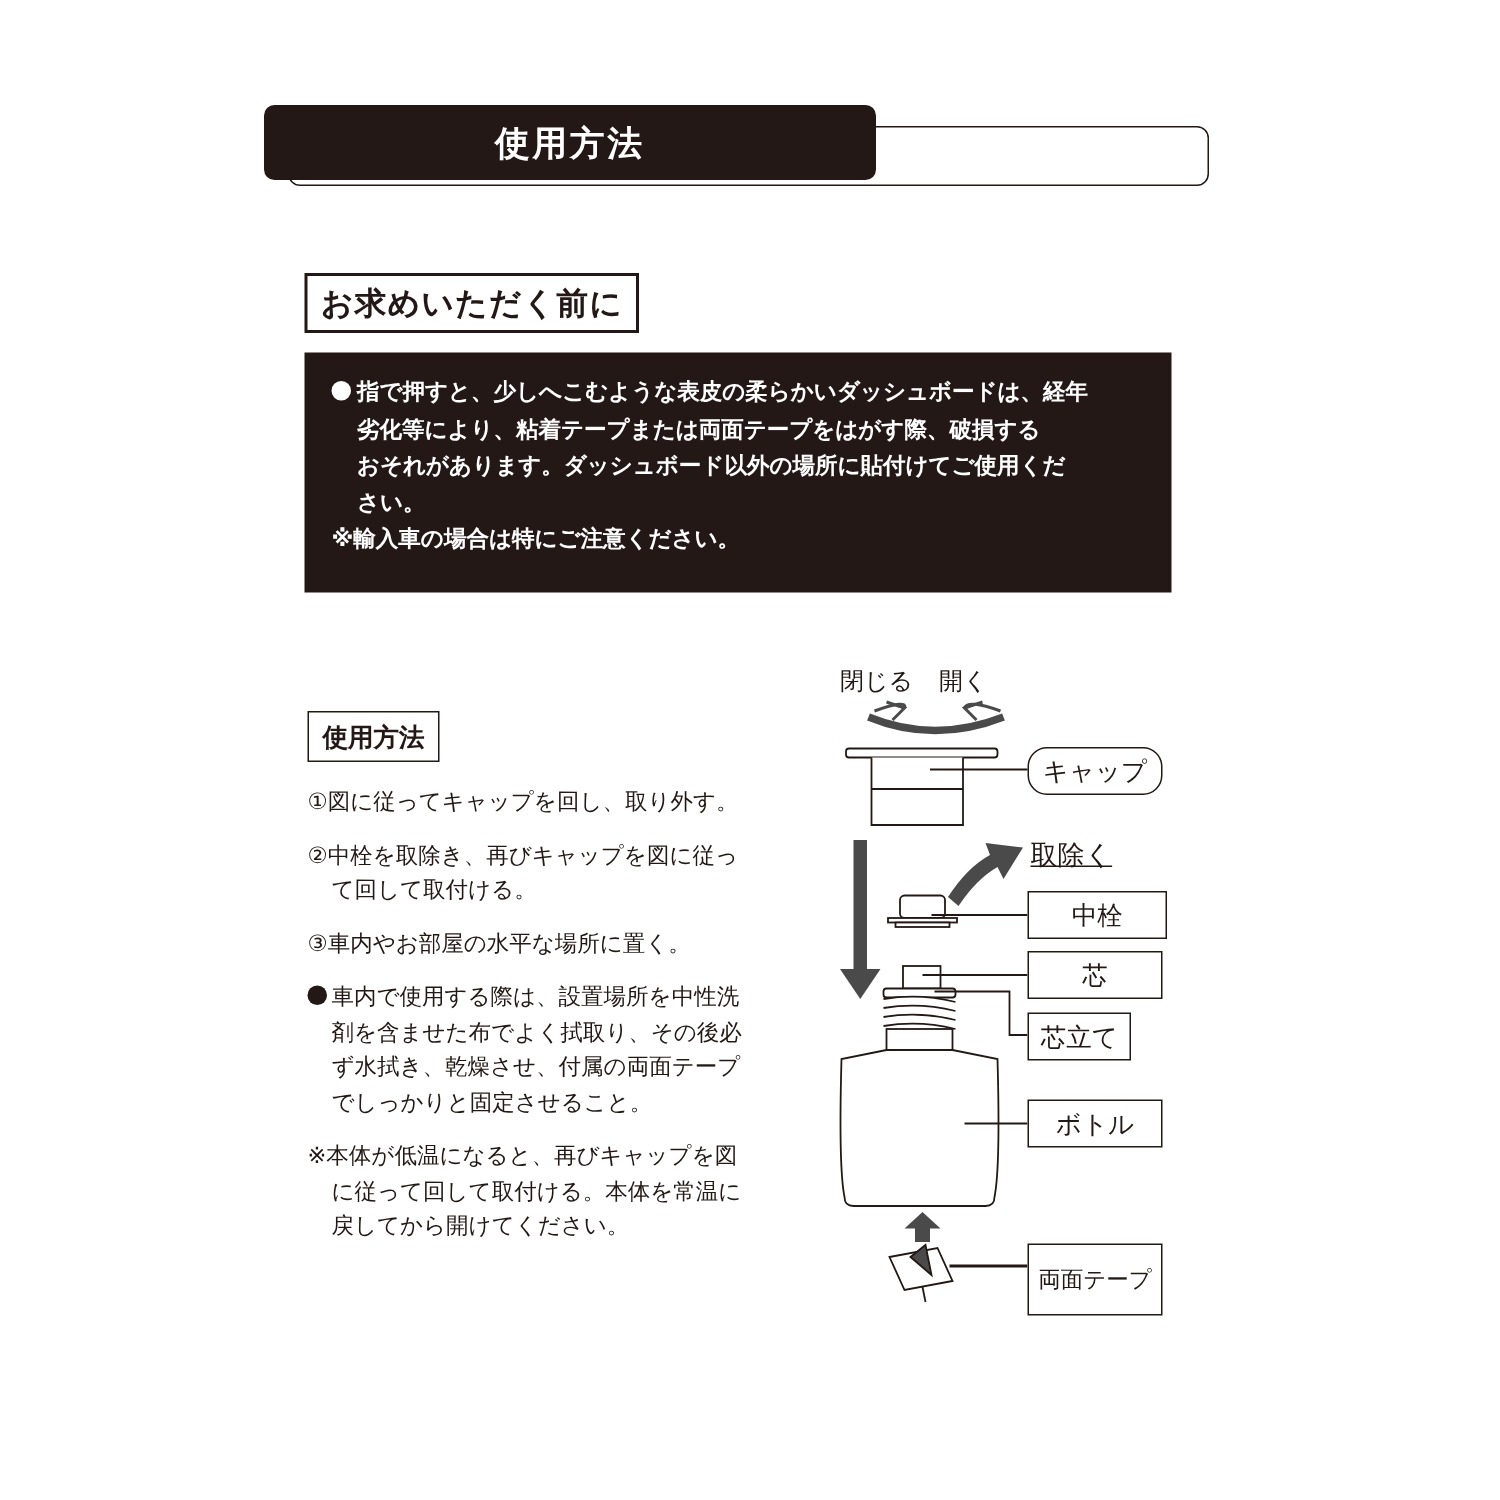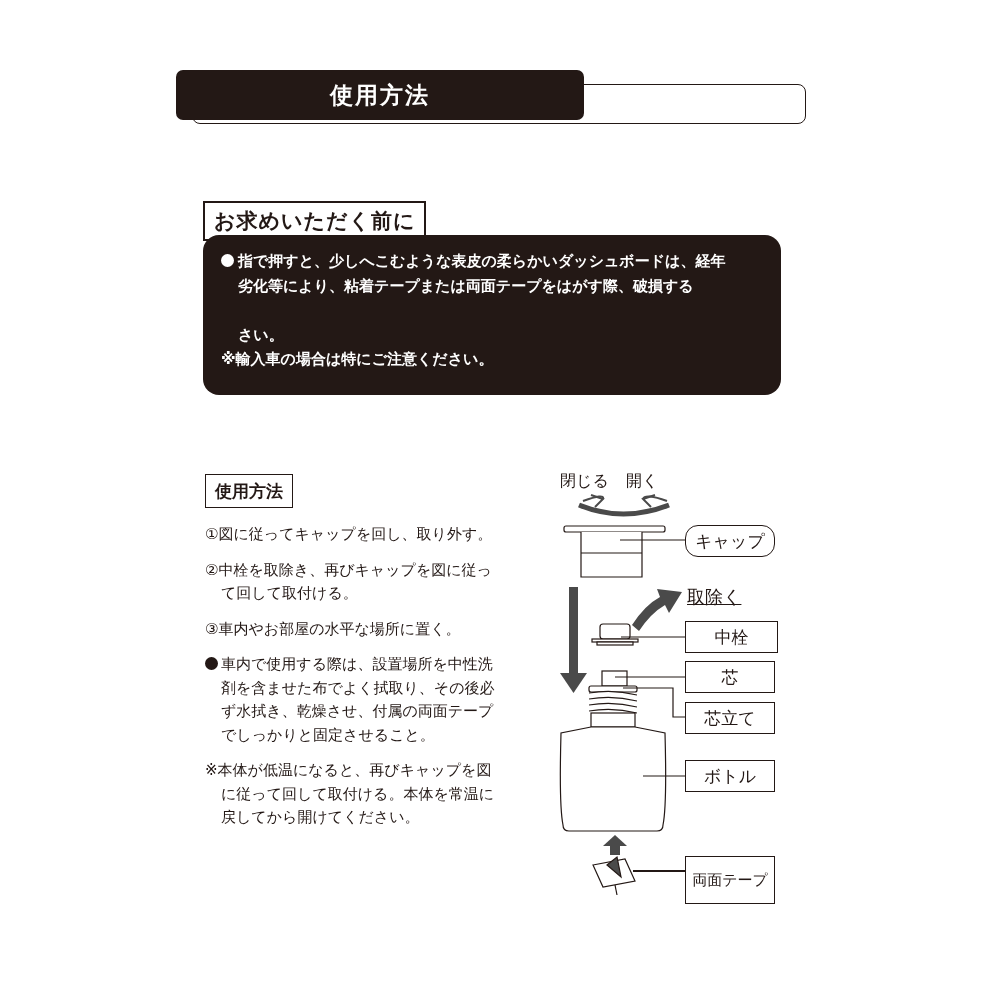--- a/index.html
+++ b/index.html
@@ -10,53 +10,53 @@
   .hdr-outline { position:absolute; left:192px; top:84px; width:614px; height:40px;
                  border:1.5px solid #231815; border-radius:8px; box-sizing:border-box; }
   .hdr-bar { position:absolute; left:176px; top:70px; width:408px; height:50px;
              background:#231815; border-radius:7px; color:#fff;
              display:flex; align-items:center; justify-content:center;
              font-size:23px; font-weight:bold; letter-spacing:2px; }
 
   
   .box-title { position:absolute; left:203px; top:182px; height:40px; padding:0 9px;
                border:2.5px solid #231815; box-sizing:border-box;
-               display:flex; align-items:center; font-size:21px; font-weight:bold; letter-spacing:1px;margin-top:19px; }
+               display:flex; align-items:center; font-size:21px; font-weight:bold; letter-spacing:1px; }
   .notice { position:absolute; left:203px; top:235px; width:578px; height:160px;
-            background:#231815; border-radius:16px; color:#fff; box-sizing:border-box;
+            background:#231815; border-radius:0; color:#fff; box-sizing:border-box;
             padding:14px 14px 0 18px; font-size:15px; font-weight:bold; line-height:24.5px; }
   .notice .p1 { padding-left:17px; text-indent:-17px; }
   .notice .bullet { display:inline-block; width:13px; height:13px; border-radius:50%;
                     background:#fff; margin-right:4px; vertical-align:-1px; text-indent:0; }
 
   
   .use-title { position:absolute; left:205px; top:474px; height:34px; padding:0 9px;
                border:1.5px solid #231815; box-sizing:border-box;
                display:flex; align-items:center; font-size:17px; font-weight:bold; }
   .steps { position:absolute; left:205px; top:523px; width:300px; font-size:15px;
            line-height:23.5px; color:#231815; }
   .steps .item { padding-left:16px; text-indent:-16px; margin-bottom:12px; }
   .steps .dot { display:inline-block; width:13px; height:13px; border-radius:50%;
                 background:#231815; margin-right:3px; vertical-align:-1px; text-indent:0; }
 
   
-  .diagram { position:absolute; left:545px; top:465px; width:250px; height:440px; }
+  .diagram { position:absolute; left:545px; top:438px; width:250px; height:440px; }
   .lbl { position:absolute; border:1.5px solid #231815; box-sizing:border-box; background:#fff;
          display:flex; align-items:center; justify-content:center; font-size:17px; color:#231815; }
   .txt { position:absolute; font-size:16px; color:#231815; white-space:nowrap; }
 </style>
 </head>
 <body>
 
 <div class="hdr-outline"></div>
 <div class="hdr-bar">使用方法</div>
 
 <div class="box-title">お求めいただく前に</div>
 <div class="notice">
-  <div class="p1"><span class="bullet"></span><span>指で押すと、少しへこむような表皮の柔らかいダッシュボードは、経年</span><br><span>劣化等により、粘着テープまたは両面テープをはがす際、破損する</span><br><br><span>さい。</span></div>
+  <div class="p1"><span class="bullet"></span><span>指で押すと、少しへこむような表皮の柔らかいダッシュボードは、経年</span><br><span>劣化等により、粘着テープまたは両面テープをはがす際、破損する</span><br><span>おそれがあります。ダッシュボード以外の場所に貼付けてご使用くだ</span><br><span>さい。</span></div>
   <div>※輸入車の場合は特にご注意ください。</div>
 </div>
 
 <div class="use-title">使用方法</div>
 <div class="steps">
   <div class="item"><span>①</span><span>図に従ってキャップを回し、取り外す。</span></div>
   <div class="item"><span>②</span><span>中栓を取除き、再びキャップを図に従って回して取付ける。</span></div>
   <div class="item"><span>③</span><span>車内やお部屋の水平な場所に置く。</span></div>
   <div class="item"><span class="dot"></span><span>車内で使用する際は、設置場所を中性洗剤を含ませた布でよく拭取り、その後必ず水拭き、乾燥させ、付属の両面テープでしっかりと固定させること。</span></div>
   <div class="item">※本体が低温になると、再びキャップを図に従って回して取付ける。本体を常温に戻してから開けてください。</div>
@@ -127,16 +127,16 @@
     </g>
   </svg>
 
   <div class="txt" style="left:15px;top:6px;">閉じる</div>
   <div class="txt" style="left:81px;top:6px;">開く</div>
   <div class="txt" style="left:142px;top:120px;font-size:18px;text-decoration:underline;">取除く</div>
 
   <div class="lbl" style="left:140px;top:60px;width:90px;height:32px;border-radius:13px;">キャップ</div>
   <div class="lbl" style="left:140px;top:156px;width:93px;height:32px;">中栓</div>
   <div class="lbl" style="left:140px;top:196px;width:90px;height:32px;">芯</div>
-  <div class="lbl" style="left:140px;top:237px;width:90px;height:32px;">芯立て</div>
+  <div class="lbl" style="left:140px;top:237px;width:69px;height:32px;">芯立て</div>
   <div class="lbl" style="left:140px;top:295px;width:90px;height:32px;">ボトル</div>
   <div class="lbl" style="left:140px;top:391px;width:90px;height:48px;font-size:15px;">両面テープ</div>
 </div>
 
 </body></html>

